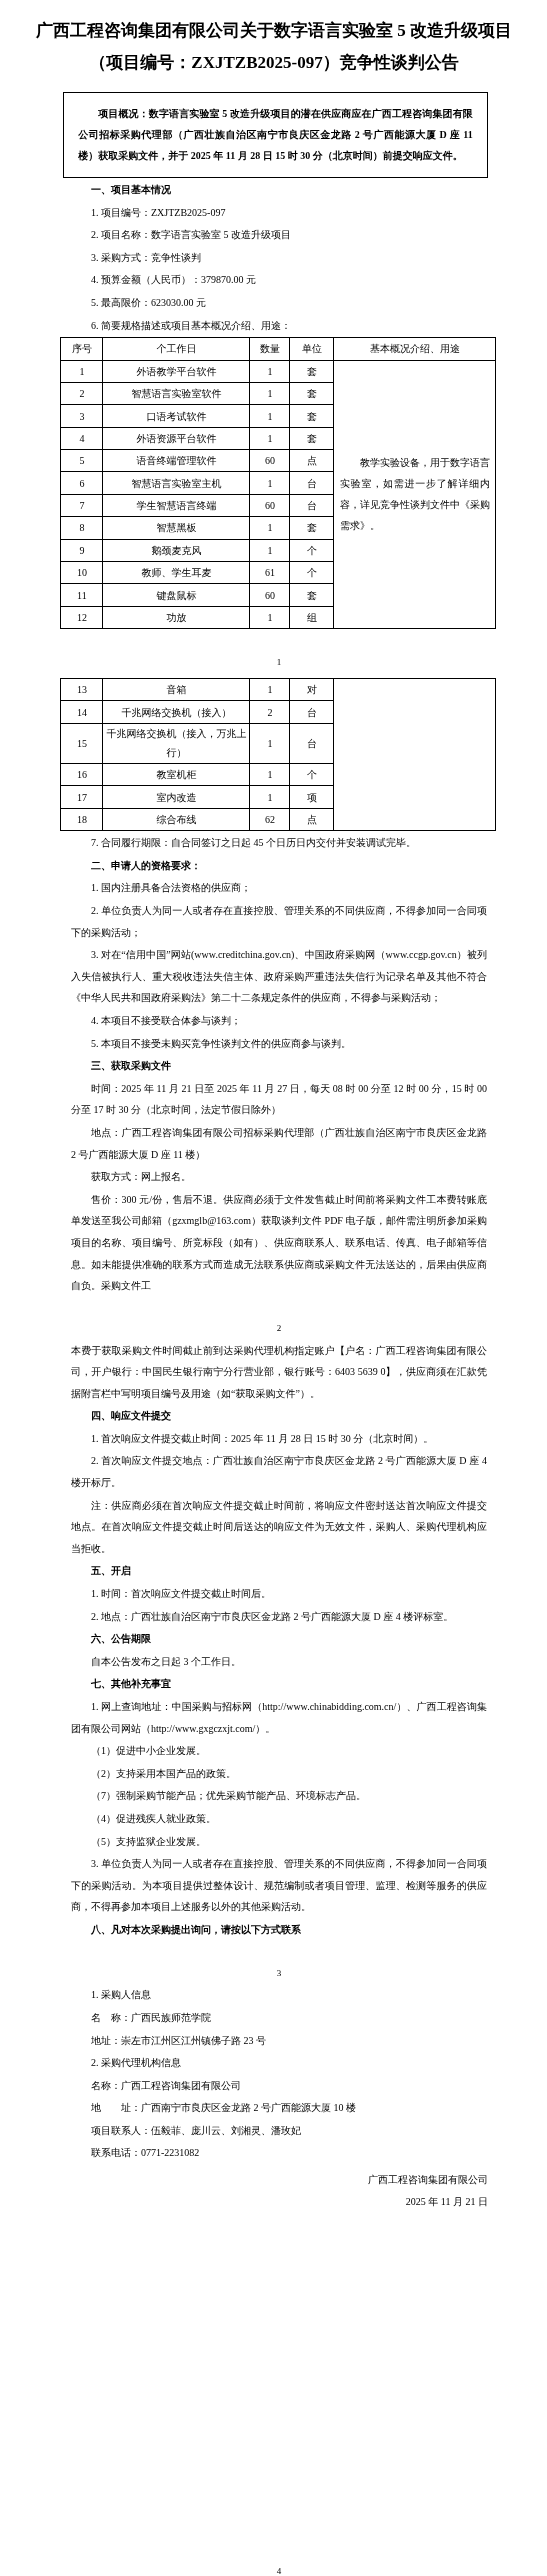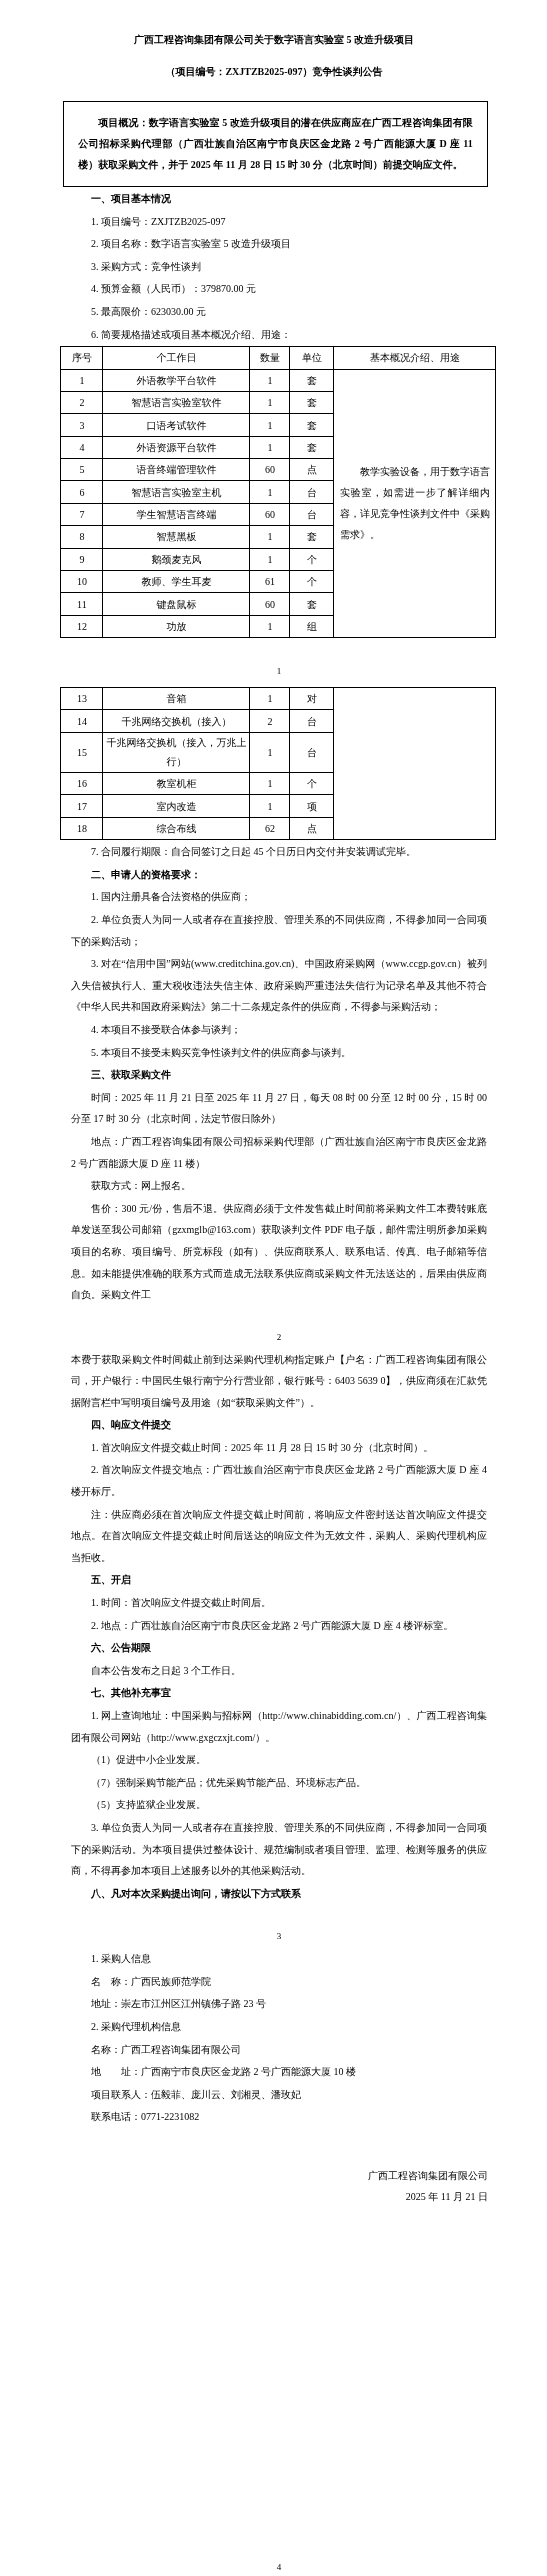--- a/index.html
+++ b/index.html
@@ -1,39 +1,39 @@
 <!DOCTYPE html>
 <html style="font-size:11px"><head>
 <meta charset="utf-8">
 <style>
   html,body { margin:0; padding:0; background:#ffffff; }
   .doc {
     width:548px; height:2576px; overflow:hidden; background:#ffffff;
     font-family:"Liberation Serif","DejaVu Serif",serif; color:#000;
   }
-  .title { padding-top:24px; text-align:center; font-weight:bold; font-size:10px; line-height:31.5px; }
+  .title { padding-top:15px; text-align:center; font-weight:bold; font-size:17px; line-height:31.5px; }
   .obox { margin:13.7px 60px 0 63px; border:1.4px solid #000; padding:2.7px 6.2px; }
   .obox p { margin:8px; font-weight:bold; font-size:10px; line-height:21px; text-indent:2em; text-align:justify; }
   .content { margin:0 60px 0 70px; font-size:10px; line-height:21.6px; }
   .content p { margin:1px; text-indent:2em; text-align:justify; }
   .content p.h { font-weight:bold; }
   .content p.noind { text-indent:0; }
   table.spec { border-collapse:collapse; table-layout:fixed; width:433px; margin-left:-9.6px; }
   table.spec td {
     border:0.7px solid #000; text-align:center; vertical-align:middle;
     font-size:10px; line-height:19px; padding:0.7px 1.4px; height:20px;
   }
   table.spec td.desc { text-align:justify; }
   .notetext { text-indent:2em; line-height:21px; padding:0 4.1px; text-align:justify; }
   .pagenum { text-align:center; font-size:9px; line-height:13.7px; }
   .pn1 { margin:27px 0 8.2px 0; }
   .pn2 { margin:25px 0 4.1px 0; }
   .pn3 { margin:26px 0 4.1px 0; }
   .pn4 { margin-top:353px; }
-  .sig { margin-top:37px; text-align:right; }
+  .sig { margin-top:5px; text-align:right; }
   .sig div { line-height:21.6px; }
 </style>
 </head>
 <body>
 
 <div class="doc">
 
   <div class="title">
     <div>广西工程咨询集团有限公司关于数字语言实验室 5 改造升级项目</div>
     <div>（项目编号：ZXJTZB2025-097）竞争性谈判公告</div>
@@ -225,21 +225,23 @@
     <p class="h">五、开启</p>
     <p>1. 时间：首次响应文件提交截止时间后。</p>
     <p>2. 地点：广西壮族自治区南宁市良庆区金龙路 2 号广西能源大厦 D 座 4 楼评标室。</p>
 
     <p class="h">六、公告期限</p>
     <p>自本公告发布之日起 3 个工作日。</p>
 
     <p class="h">七、其他补充事宜</p>
     <p>1. 网上查询地址：中国采购与招标网（http://www.chinabidding.com.cn/）、广西工程咨询集团有限公司网站（http://www.gxgczxjt.com/）。</p>
     <p>（1）促进中小企业发展。</p>
+    <p>（2）支持采用本国产品的政策。</p>
     <p>（7）强制采购节能产品；优先采购节能产品、环境标志产品。</p>
+    <p>（4）促进残疾人就业政策。</p>
     <p>（5）支持监狱企业发展。</p>
     <p>3. 单位负责人为同一人或者存在直接控股、管理关系的不同供应商，不得参加同一合同项下的采购活动。为本项目提供过整体设计、规范编制或者项目管理、监理、检测等服务的供应商，不得再参加本项目上述服务以外的其他采购活动。</p>
 
     <p class="h">八、凡对本次采购提出询问，请按以下方式联系</p>
 
     <div class="pagenum pn3">3</div>
 
     <p>1. 采购人信息</p>
     <p>名　称：广西民族师范学院</p>
     <p>地址：崇左市江州区江州镇佛子路 23 号</p>

